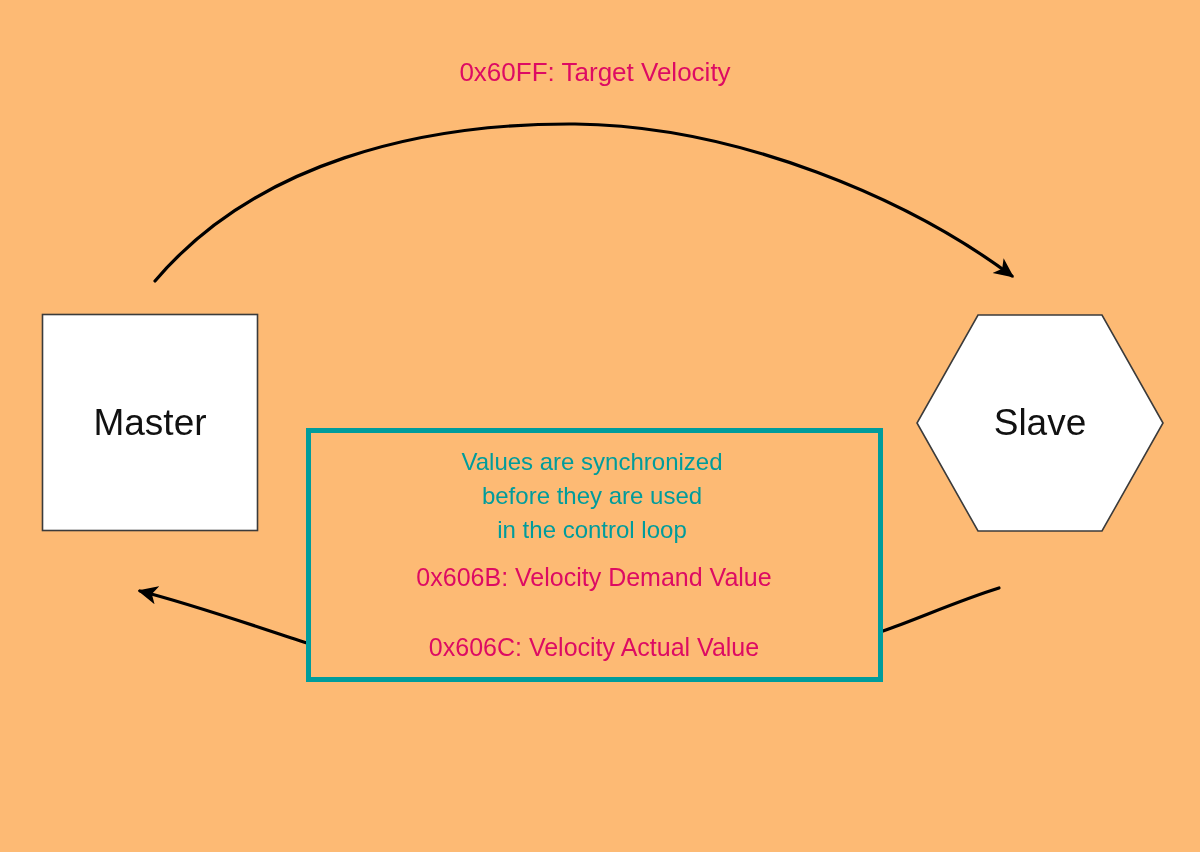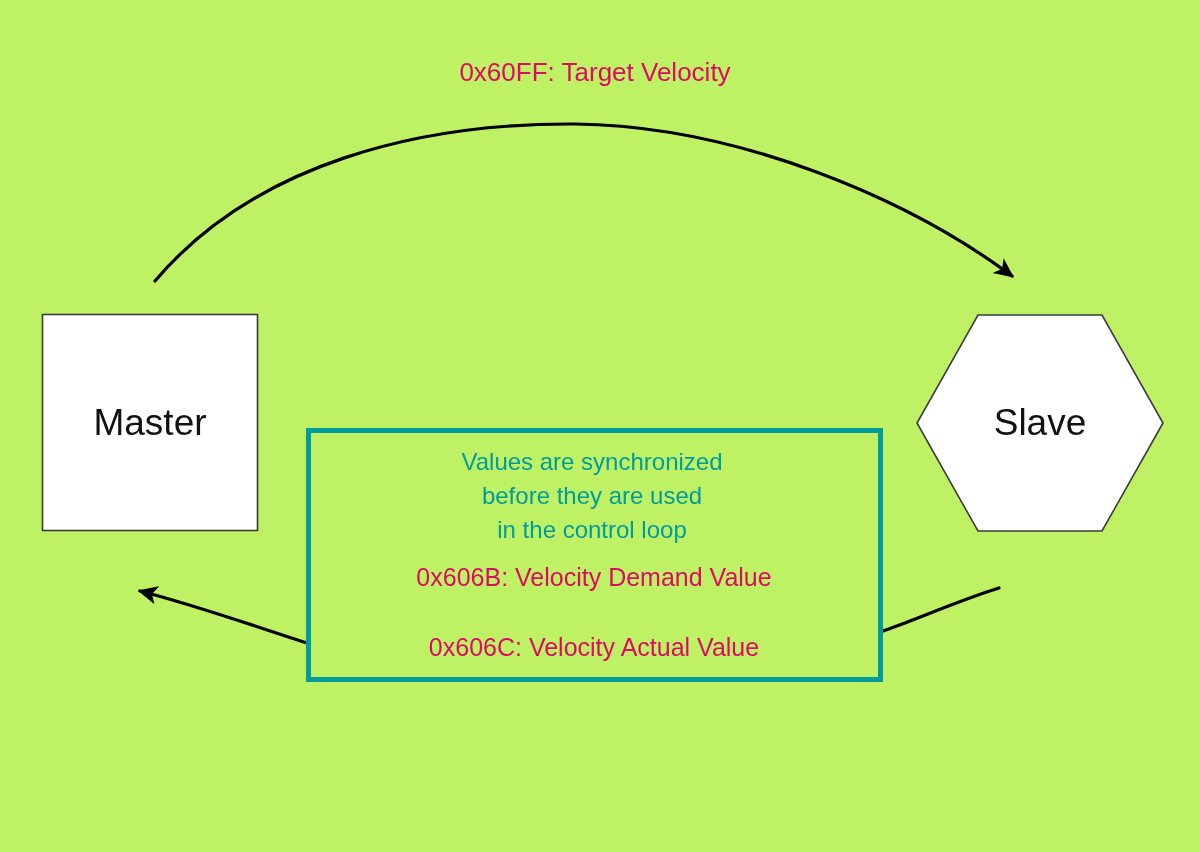--- a/index.html
+++ b/index.html
@@ -7,21 +7,21 @@
     padding: 0;
     background: #ffffff;
   }
   body {
     font-family: "Liberation Sans", sans-serif;
   }
   #canvas {
     position: relative;
     width: 1200px;
     height: 852px;
-    background: #bef264;
+    background: #fdba74;
     overflow: hidden;
   }
   #diagram-svg {
     position: absolute;
     top: 0;
     left: 0;
     width: 1200px;
     height: 852px;
   }
   .svg-text {

